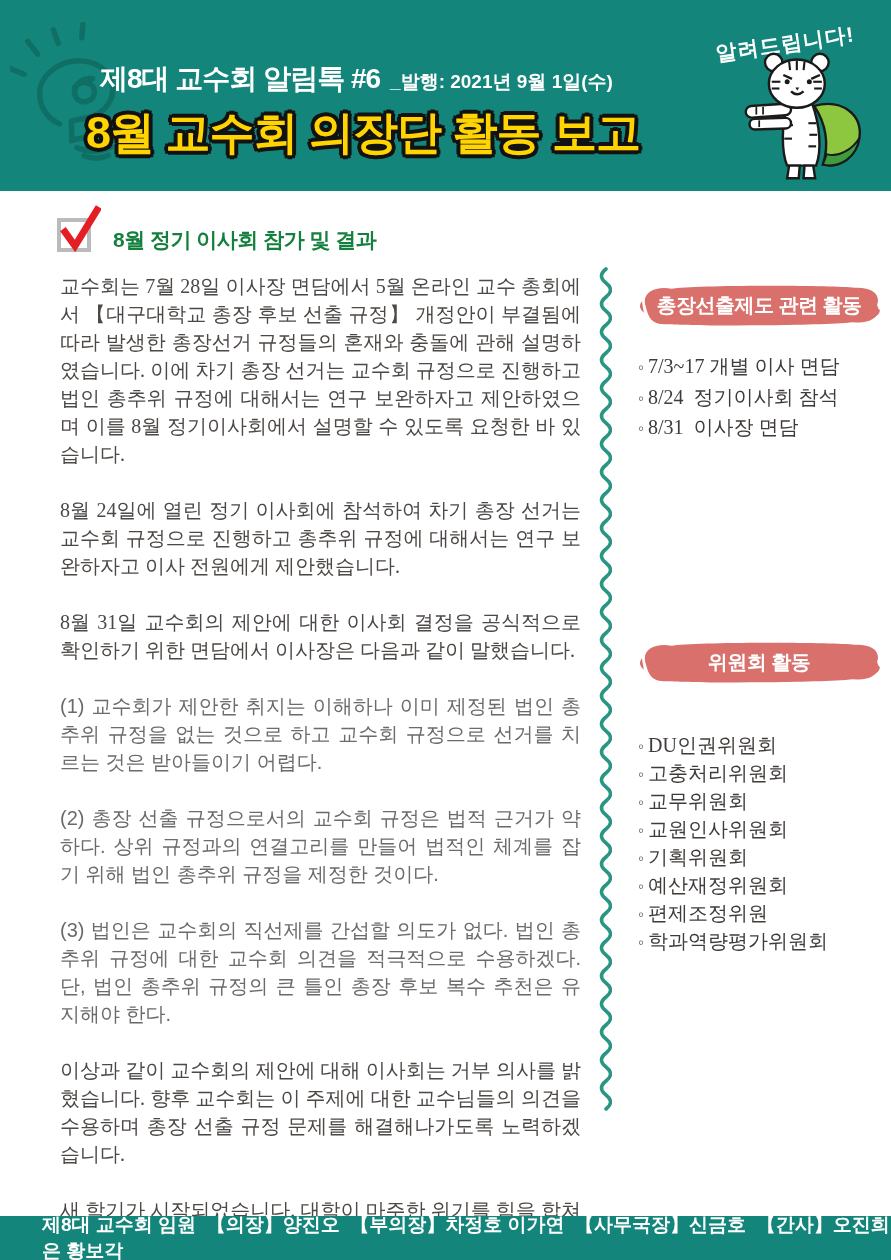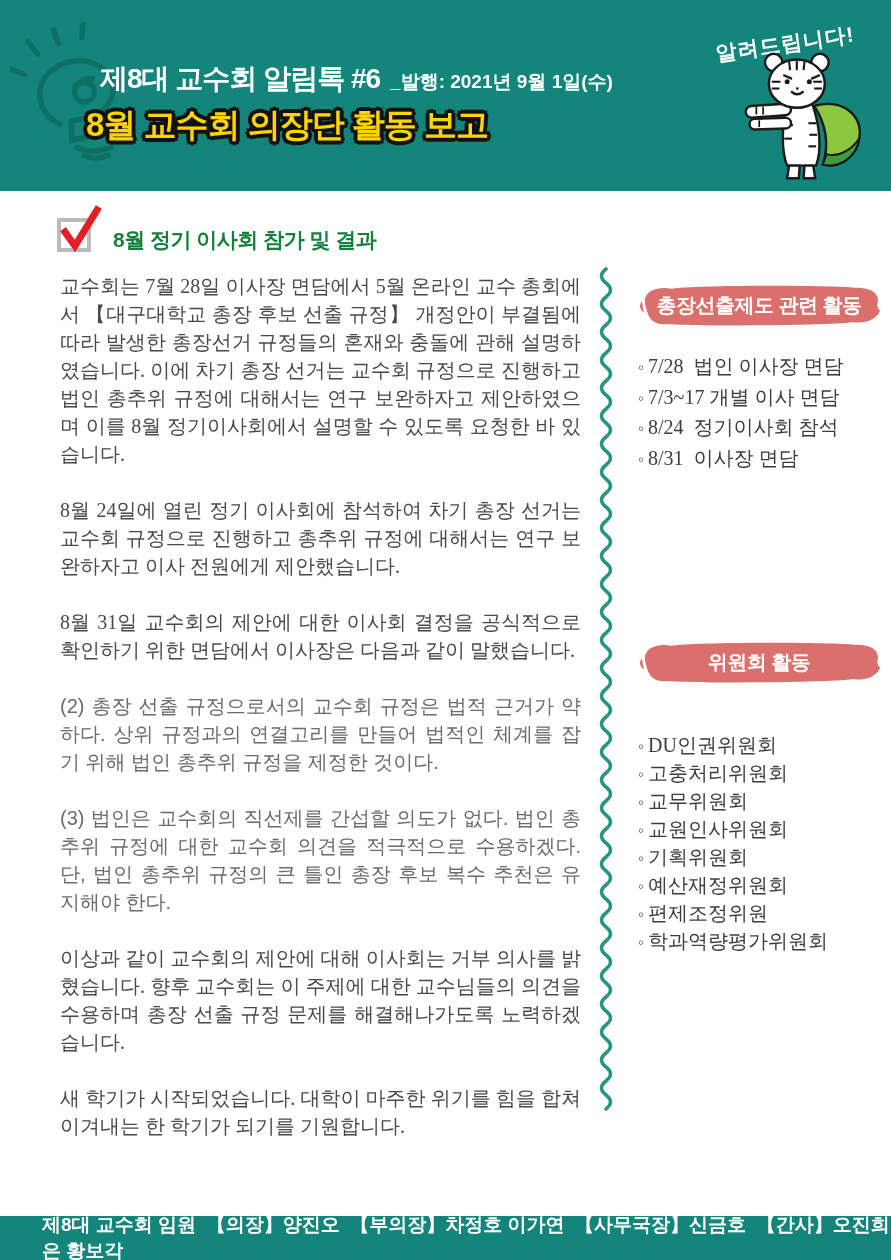--- a/index.html
+++ b/index.html
@@ -18,21 +18,21 @@
     position:absolute; left:100px; top:60px; width:640px;
     display:flex; align-items:baseline; gap:10px;
     font-family:"Liberation Sans","DejaVu Sans",sans-serif;
     color:#ffffff; white-space:nowrap;
   }
   .newsletter-title{ font-size:28px; font-weight:800; letter-spacing:-1px;}
   .issue-date{ font-size:19px; font-weight:600;}
   .report-title{
     position:absolute; left:86px; top:103px; width:640px;
     font-family:"Liberation Sans","DejaVu Sans",sans-serif;
-    font-size:33px; font-weight:800; letter-spacing:-1px; white-space:nowrap;
+    font-size:45px; font-weight:800; letter-spacing:-1px; white-space:nowrap;
     color:#ffd400;
     text-shadow:
       -4px 0 0 #121212, 4px 0 0 #121212, 0 -4px 0 #121212, 0 4px 0 #121212,
       -3px -3px 0 #121212, 3px -3px 0 #121212, -3px 3px 0 #121212, 3px 3px 0 #121212;
   }
   .mascot-caption{
     position:absolute; left:700px; top:30px; width:170px;
     transform:rotate(-8deg);
     font-family:"Liberation Sans","DejaVu Sans",sans-serif;
     font-size:21px; font-weight:700; color:#ffffff; letter-spacing:1px;
@@ -167,20 +167,21 @@
       <rect x="4" y="16" width="30" height="30" fill="#ffffff" stroke="#bbbbbb" stroke-width="4"></rect>
       <path d="M10,28 L20,42 L42,6" fill="none" stroke="#e51e25" stroke-width="7" stroke-linecap="square"></path>
     </svg>
     <div class="section-title">8월 정기 이사회 참가 및 결과</div>
   </div>
 
   <div class="body-copy">
     <p class="serif">교수회는 7월 28일 이사장 면담에서 5월 온라인 교수 총회에서 【대구대학교 총장 후보 선출 규정】 개정안이 부결됨에 따라 발생한 총장선거 규정들의 혼재와 충돌에 관해 설명하였습니다. 이에 차기 총장 선거는 교수회 규정으로 진행하고 법인 총추위 규정에 대해서는 연구 보완하자고 제안하였으며 이를 8월 정기이사회에서 설명할 수 있도록 요청한 바 있습니다.</p>
     <p class="serif">8월 24일에 열린 정기 이사회에 참석하여 차기 총장 선거는 교수회 규정으로 진행하고 총추위 규정에 대해서는 연구 보완하자고 이사 전원에게 제안했습니다.</p>
     <p class="serif">8월 31일 교수회의 제안에 대한 이사회 결정을 공식적으로 확인하기 위한 면담에서 이사장은 다음과 같이 말했습니다.</p>
+    <p class="sans">(1) 교수회가 제안한 취지는 이해하나 이미 제정된 법인 총추위 규정을 없는 것으로 하고 교수회 규정으로 선거를 치르는 것은 받아들이기 어렵다.</p>
     <p class="sans">(2) 총장 선출 규정으로서의 교수회 규정은 법적 근거가 약하다. 상위 규정과의 연결고리를 만들어 법적인 체계를 잡기 위해 법인 총추위 규정을 제정한 것이다.</p>
     <p class="sans">(3) 법인은 교수회의 직선제를 간섭할 의도가 없다. 법인 총추위 규정에 대한 교수회 의견을 적극적으로 수용하겠다. 단, 법인 총추위 규정의 큰 틀인 총장 후보 복수 추천은 유지해야 한다.</p>
     <p class="serif">이상과 같이 교수회의 제안에 대해 이사회는 거부 의사를 밝혔습니다. 향후 교수회는 이 주제에 대한 교수님들의 의견을 수용하며 총장 선출 규정 문제를 해결해나가도록 노력하겠습니다.</p>
     <p class="serif">새 학기가 시작되었습니다. 대학이 마주한 위기를 힘을 합쳐 이겨내는 한 학기가 되기를 기원합니다.</p>
   </div>
 
   <svg class="wavy-divider" viewBox="0 0 18 856">
     <path d="M12,3 q-9,7 0,14 q9,7 0,14 q-9,7 0,14 q9,7 0,14 q-9,7 0,14 q9,7 0,14 q-9,7 0,14 q9,7 0,14 q-9,7 0,14 q9,7 0,14 q-9,7 0,14 q9,7 0,14 q-9,7 0,14 q9,7 0,14 q-9,7 0,14 q9,7 0,14 q-9,7 0,14 q9,7 0,14 q-9,7 0,14 q9,7 0,14 q-9,7 0,14 q9,7 0,14 q-9,7 0,14 q9,7 0,14 q-9,7 0,14 q9,7 0,14 q-9,7 0,14 q9,7 0,14 q-9,7 0,14 q9,7 0,14 q-9,7 0,14 q9,7 0,14 q-9,7 0,14 q9,7 0,14 q-9,7 0,14 q9,7 0,14 q-9,7 0,14 q9,7 0,14 q-9,7 0,14 q9,7 0,14 q-9,7 0,14 q9,7 0,14 q-9,7 0,14 q9,7 0,14 q-9,7 0,14 q9,7 0,14 q-9,7 0,14 q9,7 0,14 q-9,7 0,14 q9,7 0,14 q-9,7 0,14 q9,7 0,14 q-9,7 0,14 q9,7 0,14 q-9,7 0,14 q9,7 0,14 q-9,7 0,14 q9,7 0,14 q-9,7 0,14 q9,7 0,14" fill="none" stroke="#2a9582" stroke-width="3.6" stroke-linecap="round"></path>
   </svg>
 
@@ -189,21 +190,20 @@
     <div class="badge badge-1">
       <svg viewBox="0 0 250 48" preserveAspectRatio="none">
         <path d="M10,26 C5,12 18,4 36,7 C60,3 200,3 222,6 C240,5 249,13 245,24 C250,34 240,44 221,42 C180,46 60,46 34,44 C16,45 13,38 10,26 Z" fill="#d9706b"></path>
         <path d="M238,27 q14,-1 8,7 q-7,7 -17,3" fill="#d9706b"></path>
         <path d="M6,20 q-5,6 2,12" fill="#d9706b"></path>
       </svg>
       <div class="badge-label">총장선출제도 관련 활동</div>
     </div>
 
     <ul class="side-list side-list-1">
-      <li>7/28  법인 이사장 면담</li>
       <li>7/3~17 개별 이사 면담</li>
       <li>8/24  정기이사회 참석</li>
       <li>8/31  이사장 면담</li>
     </ul>
 
     <div class="badge badge-2">
       <svg viewBox="0 0 250 48" preserveAspectRatio="none">
         <path d="M10,26 C5,12 18,4 36,7 C60,3 200,3 222,6 C240,5 249,13 245,24 C250,34 240,44 221,42 C180,46 60,46 34,44 C16,45 13,38 10,26 Z" fill="#d9706b"></path>
         <path d="M238,27 q14,-1 8,7 q-7,7 -17,3" fill="#d9706b"></path>
         <path d="M6,20 q-5,6 2,12" fill="#d9706b"></path>

